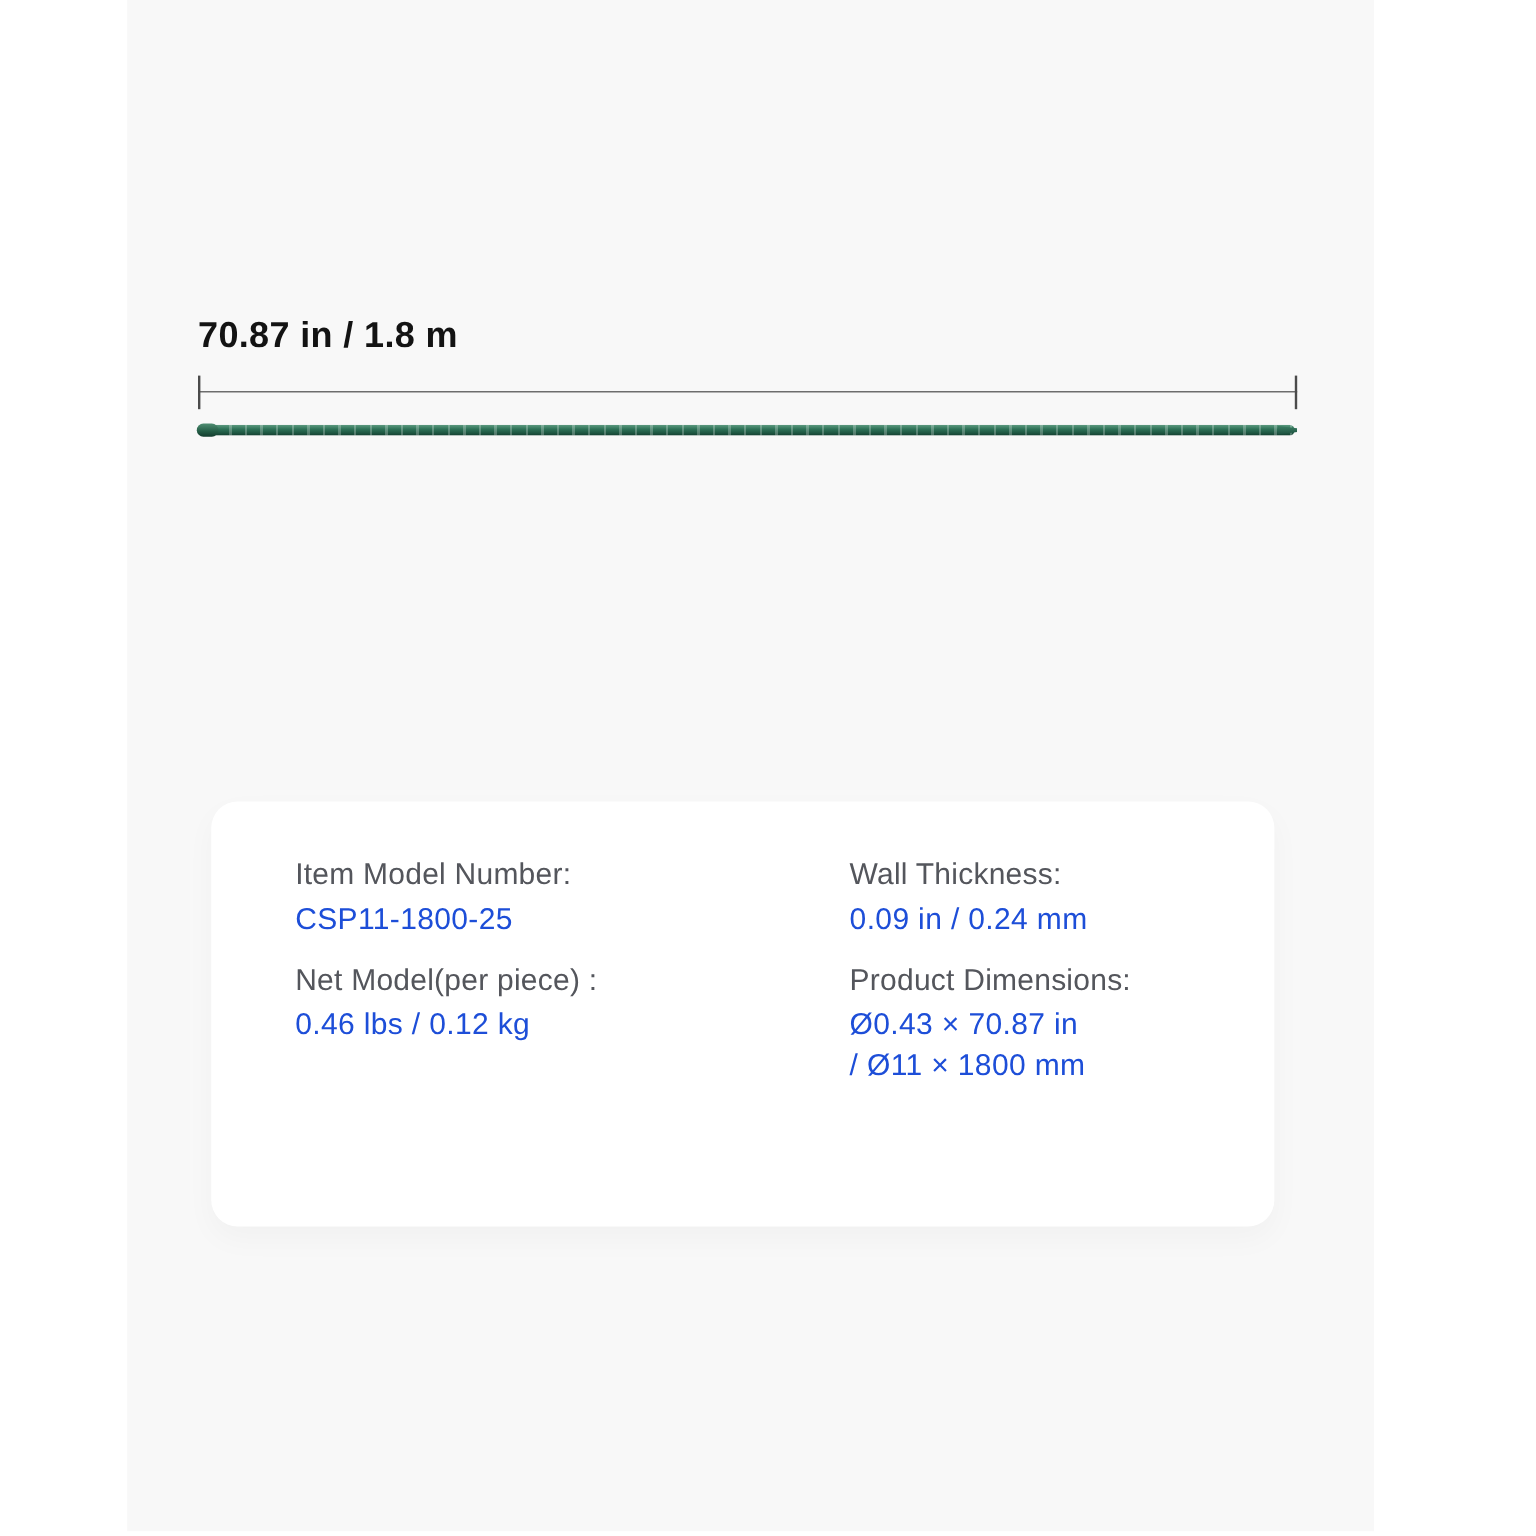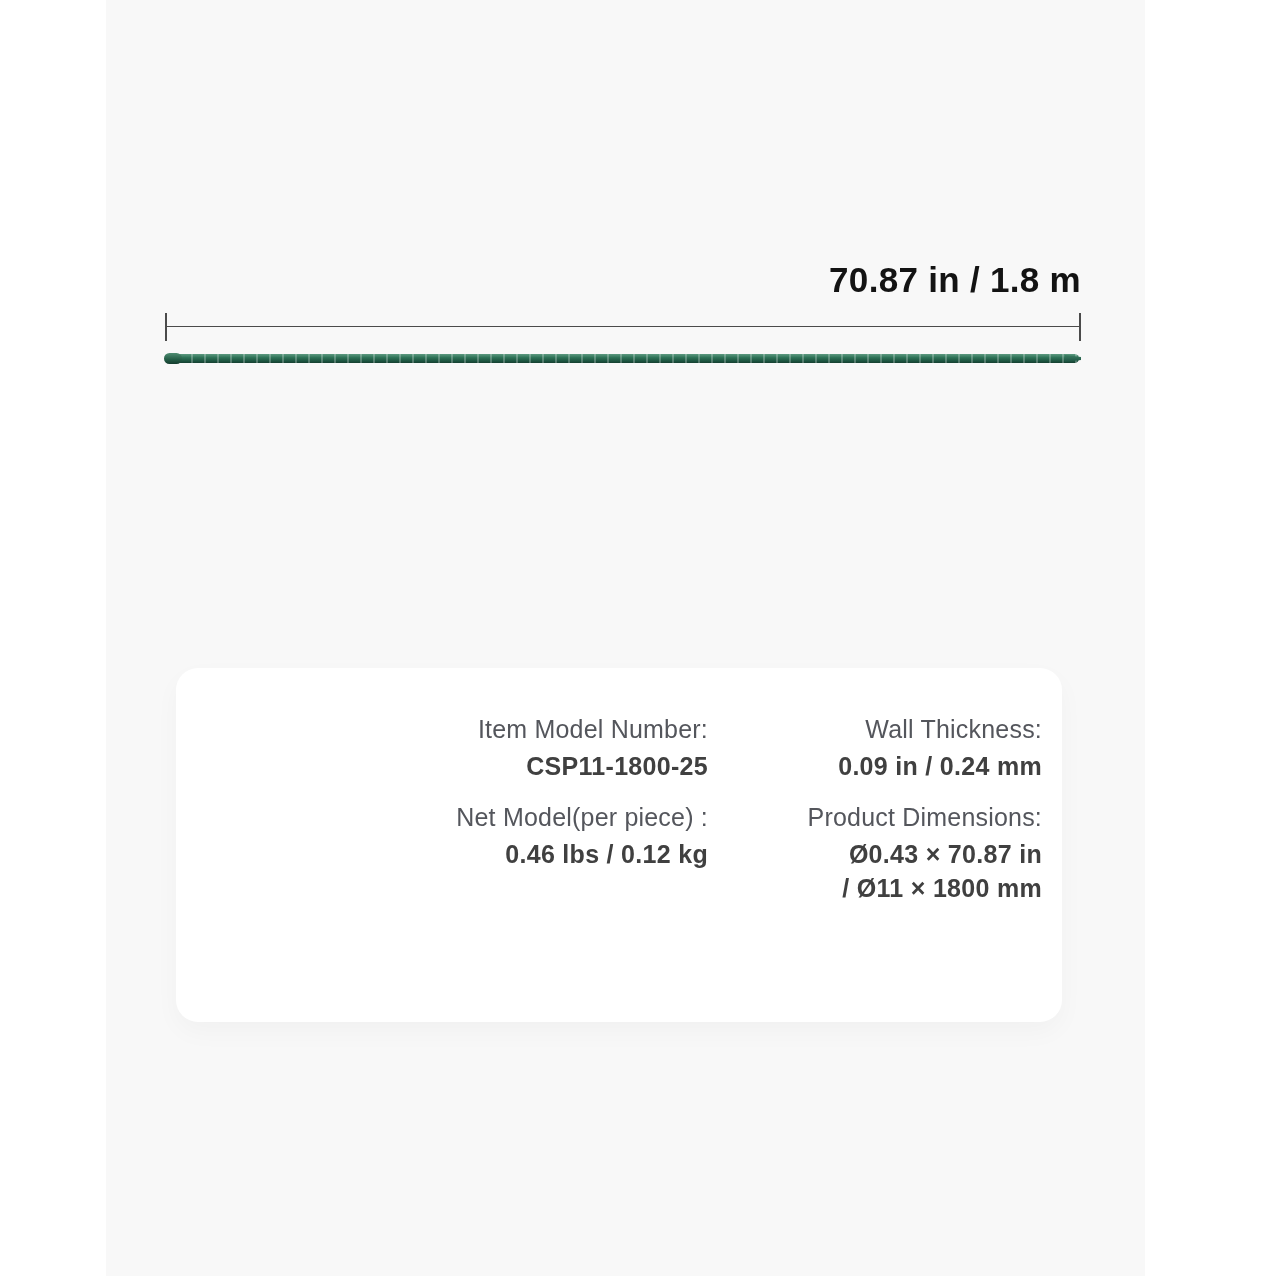--- a/index.html
+++ b/index.html
@@ -18,22 +18,22 @@
     width: 1039px;
     height: 1276px;
     background: #f8f8f8;
   }
   
   .dim-label {
     position: absolute;
     left: 59px;
     top: 261px;
     width: 916px;
-    text-align: right;
-    font-size: 35px;
+    text-align: left;
+    font-size: 30px;
     line-height: 38px;
     font-weight: 700;
     color: #131313;
     letter-spacing: 0.3px;
   }
   .dim-line {
     position: absolute;
     left: 59px;
     top: 313px;
     width: 916px;
@@ -96,40 +96,39 @@
   .spec-card {
     position: absolute;
     left: 70px;
     top: 668px;
     width: 886px;
     height: 354px;
     background: #ffffff;
     border-radius: 22px;
     box-shadow: 0 10px 26px rgba(0,0,0,0.03);
     box-sizing: border-box;
-    text-align: right;
   }
   .spec-grid {
     display: grid;
     grid-template-columns: 462px auto;
     row-gap: 19px;
     padding: 46px 20px 0 70px;
   }
   .spec-label {
     font-size: 25px;
     line-height: 30px;
     color: #54565c;
     letter-spacing: 0.2px;
   }
   .spec-value {
     margin-top: 5px;
     font-size: 25px;
     line-height: 34px;
-    font-weight: 700;
-    color: #404040;
+    font-weight: 400;
+    color: #1d4ed8;
     letter-spacing: 0.3px;
     white-space: pre-line;
   }
 </style>
 </head>
 <body>
 
 <div class="canvas">
   <div class="stage">
 

